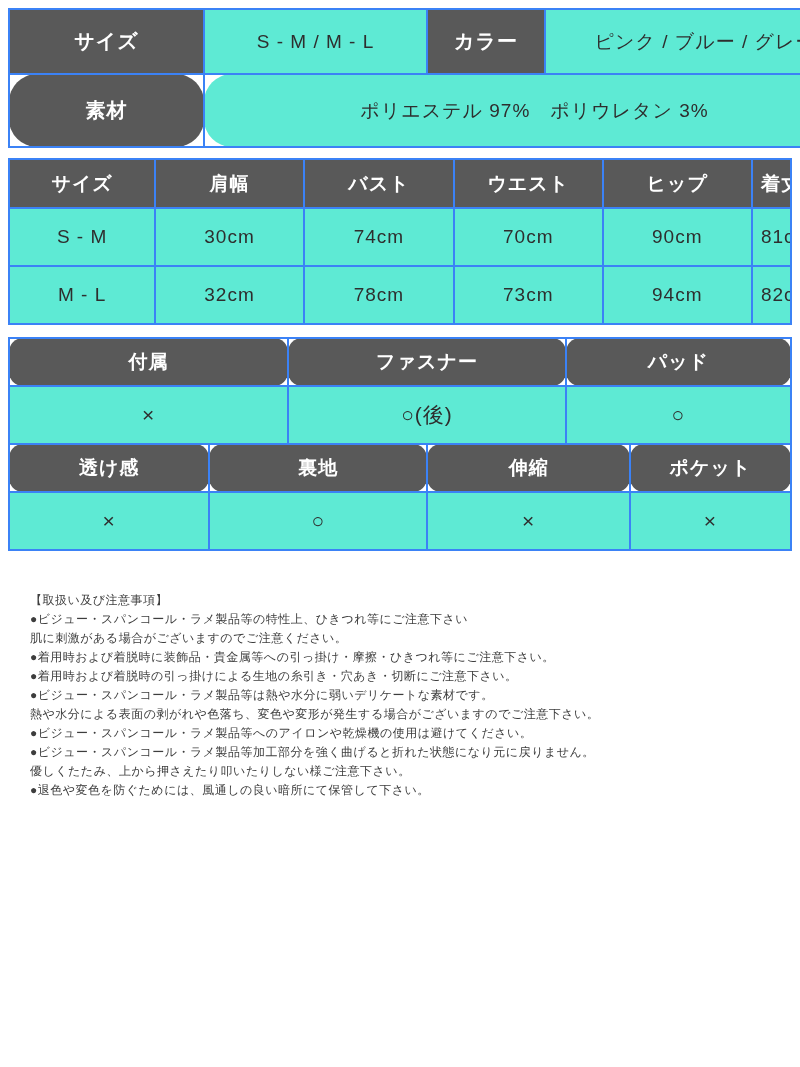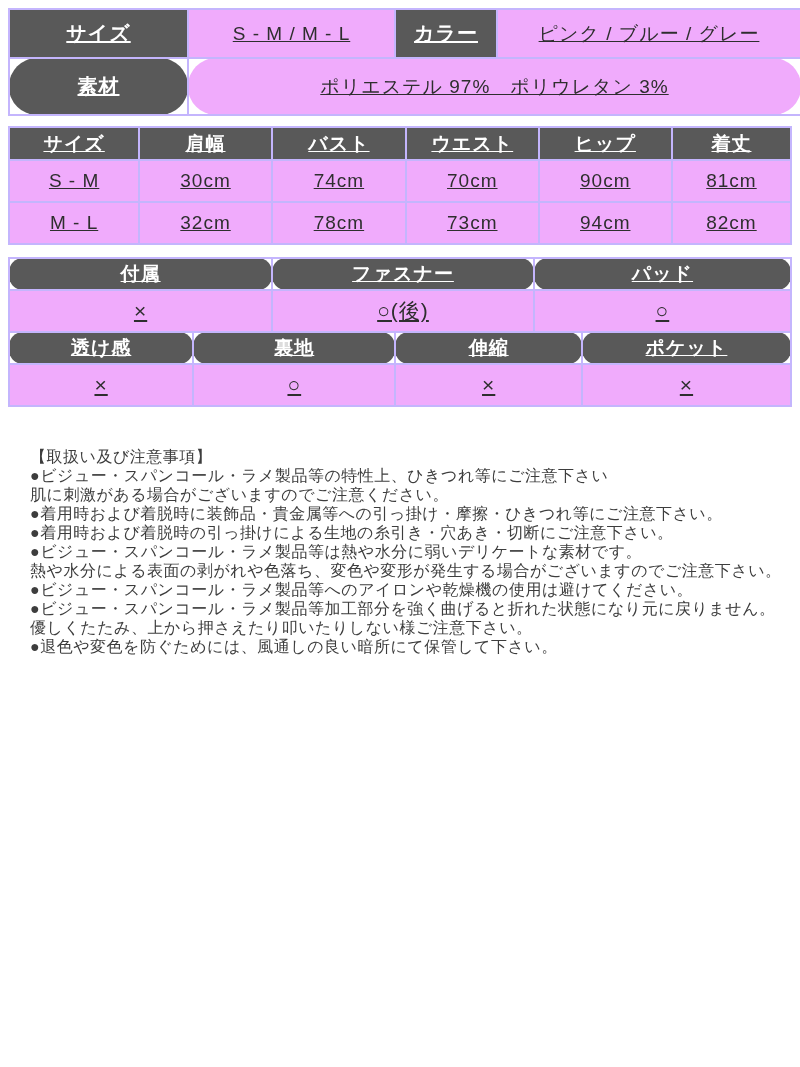--- a/index.html
+++ b/index.html
@@ -18,57 +18,56 @@
   }
   .content {
     padding: 8px 8px 0 8px;
   }
   table.spec {
     border-collapse: collapse;
     table-layout: fixed;
     width: 784px;
   }
   table.spec td {
-    border: 2px solid #c4b5fd;
+    border: 2px solid #3b82f6;
     text-align: center;
     vertical-align: middle;
-    padding: 0;
+    padding: 8px;
     overflow: hidden;
     white-space: nowrap;
-    text-decoration: underline;
   }
   td.hd {
     background: #595959;
     color: #ffffff;
     font-weight: bold;
     font-size: 20px;
     letter-spacing: 1px;
   }
   td.val {
-    background: #f0abfc;
+    background: #5eead4;
     color: #2e2e2e;
     font-size: 19px;
     letter-spacing: 1px;
   }
   
   .t1 tr.r1 td { height: 47px; }
   .t1 tr.r2 td { height: 55px; border-radius: 28px; }
   
   .t2 { margin-top: 10px; }
   .t2 tr.hrow td { height: 31px; font-size: 19px; }
   .t2 tr.drow td { height: 40px; }
   
   .t3 { margin-top: 12px; }
   .t4 { margin-top: -2px; }
   .t3 tr.hrow td, .t4 tr.hrow td { height: 30px; font-size: 19px; border-radius: 14px; }
   .t3 tr.drow td, .t4 tr.drow td { height: 40px; font-size: 21px; }
   
   .notes {
     margin: 40px 10px 0 22px;
-    font-size: 16px;
+    font-size: 12px;
     line-height: 19px;
     color: #3d3d3d;
     letter-spacing: 0.5px;
   }
   .notes div { white-space: nowrap; }
 </style>
 </head>
 <body>
 
 <div class="page">

